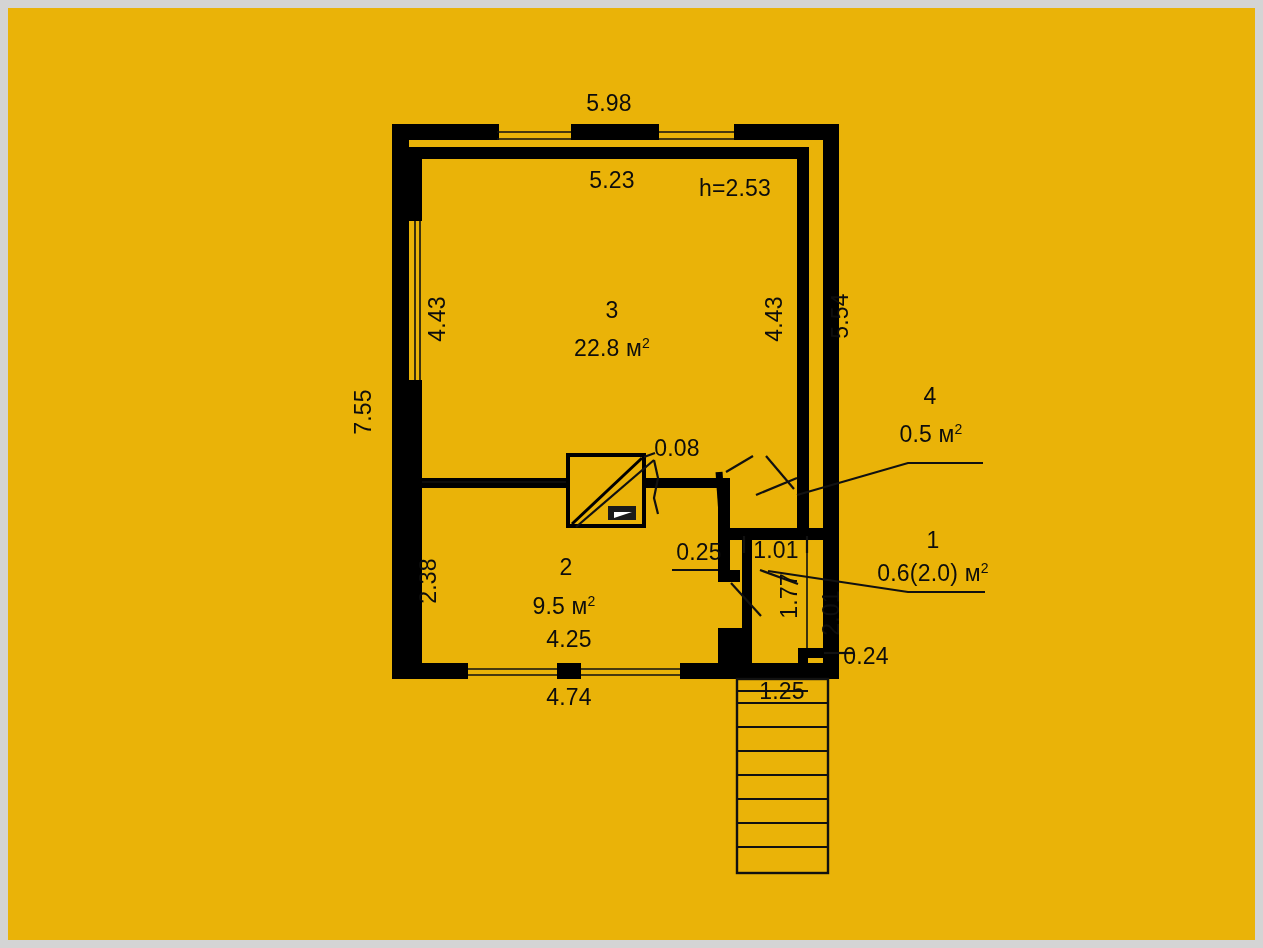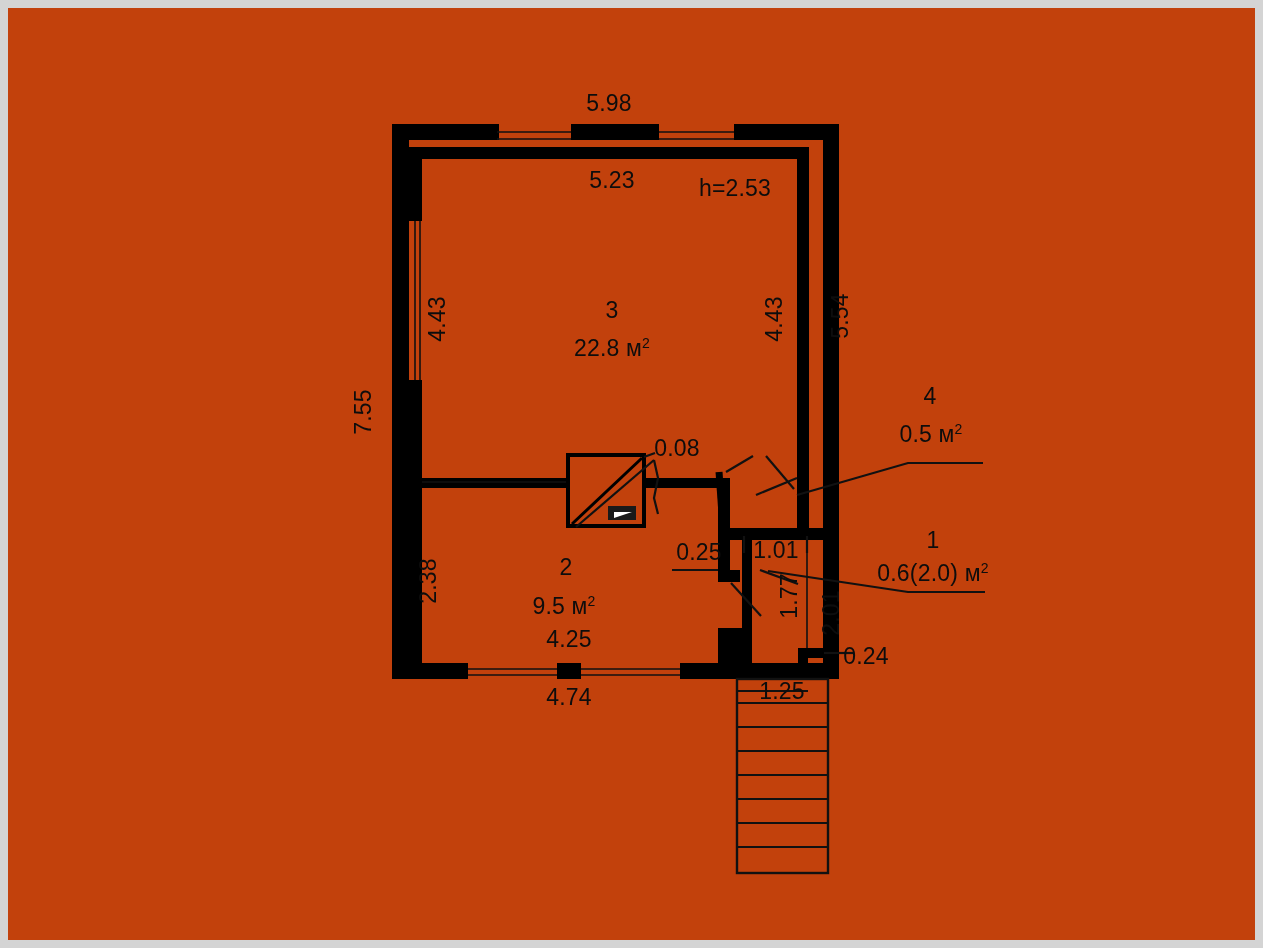--- a/index.html
+++ b/index.html
@@ -14,21 +14,21 @@
     position: relative;
     overflow: hidden;
   }
   #page-frame {
     position: absolute;
     left: 0; top: 0;
     width: 1263px;
     height: 948px;
     box-sizing: border-box;
     border: 8px solid #d4d4d4;
-    background: #c2410c;
+    background: #eab308;
   }
   #plan-svg {
     position: absolute;
     left: 0; top: 0;
     width: 1263px;
     height: 948px;
     display: block;
   }
   .wall { fill: #000000; }
   .thin { stroke: #111111; fill: none; stroke-width: 1.6; }

